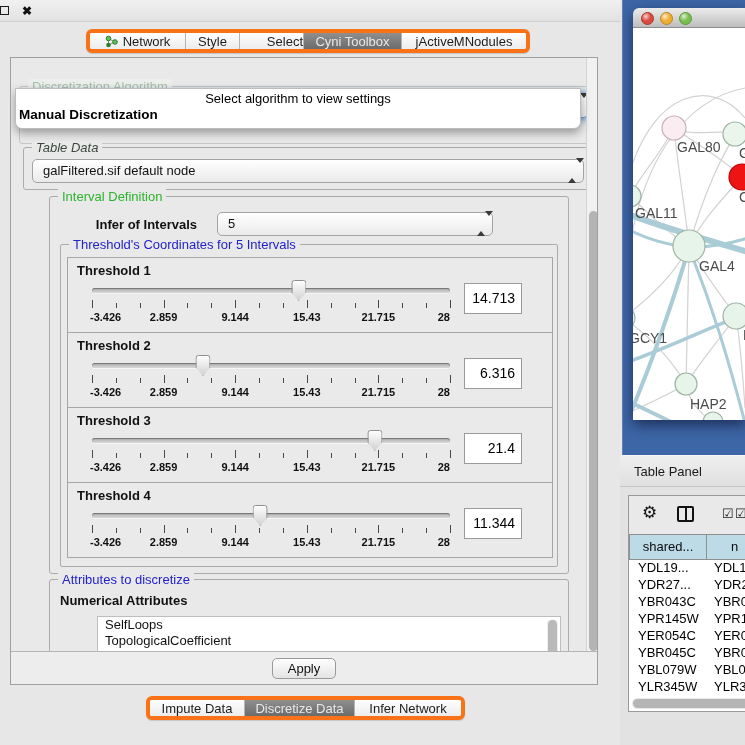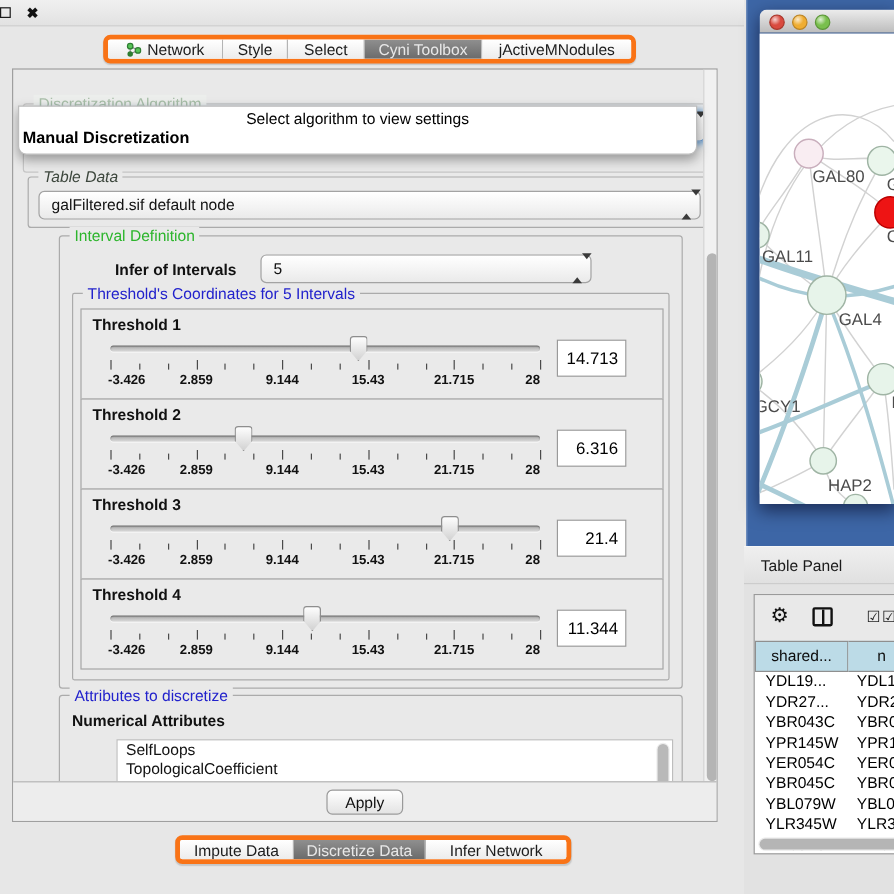--- a/index.html
+++ b/index.html
@@ -14,27 +14,27 @@
   .float-icon { width:9px; height:9px; border:1.6px solid #1b1b1b; display:inline-block; margin-right:13px; }
   .close-icon { font-size:12px; font-weight:bold; color:#111; margin-right:16px; line-height:1; }
 
   .tabbar { position:absolute; display:flex; height:24px; border:4px solid #f97316; border-radius:6px; overflow:hidden; background:#fff; box-shadow:0 1px 1px rgba(0,0,0,.15); }
   .seg { display:flex; align-items:center; justify-content:center; gap:5px; font-size:13px; color:#1c1c1c; background:linear-gradient(#ffffff,#ececec); border-right:1px solid #b4b4b4; }
   .seg:last-child { border-right:none; }
   .seg.selected { background:linear-gradient(#8f8f8f,#6b6b6b); color:#e8e8e8; }
   .tabbar.top { top:29px; left:86px; }
   .tabbar.top .seg:nth-child(1){ width:96px; }
   .tabbar.top .seg:nth-child(2){ width:54px; }
-  .tabbar.top .seg:nth-child(3){ width:64px; }
+  .tabbar.top .seg:nth-child(3){ width:64px;justify-content:flex-end; }
   .tabbar.top .seg:nth-child(4){ width:98px; }
   .tabbar.top .seg:nth-child(5){ width:124px; }
   .tabbar.bottom { top:696px; left:146px;justify-content:flex-end; }
   .tabbar.bottom .seg:nth-child(1){ width:95px; }
   .tabbar.bottom .seg:nth-child(2){ width:110px; }
-  .tabbar.bottom .seg:nth-child(3){ width:117px; }
+  .tabbar.bottom .seg:nth-child(3){ width:106px; }
 
   .panel-outer { position:absolute; left:10px; top:57px; width:588px; height:628px; border:1px solid #9f9f9f; background:#e9e9e9; }
   .scrollarea { position:absolute; left:0; right:0; top:0; bottom:33px; overflow:hidden; }
 
   .grp-title { position:absolute; top:-8px; left:8px; background:#e9e9e9; padding:0 4px; font-size:13px; white-space:nowrap; }
 
   .algo-group { position:absolute; left:8px; top:28px; width:576px; height:58px; border:1px solid #c6c6c6; border-radius:3px; }
   .algo-group .grp-title { color:#a9bfa9; background:#eceeec; }
   .combo { position:relative; height:24px; border:1px solid #a3a3a3; border-radius:5px; background:linear-gradient(#ffffff,#eaeaea); font-size:13px; line-height:22px; padding-left:10px; color:#111; }
   .stepper { position:absolute; right:5px; top:50%; transform:translateY(-50%); width:10px; }

